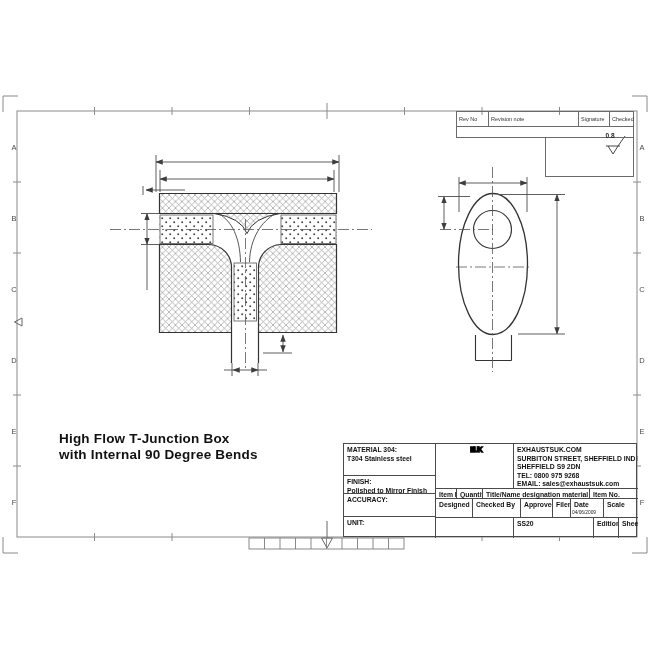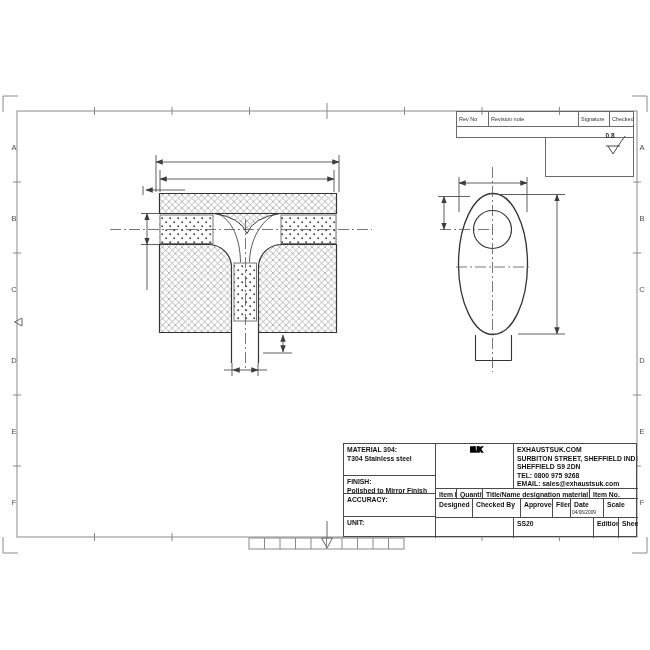--- a/index.html
+++ b/index.html
@@ -186,20 +186,24 @@
     <div class="hrow">
       <span class="cell" style="left:0;width:32px">Rev No</span>
       <span class="cell" style="left:32px;width:90px">Revision note</span>
       <span class="cell" style="left:122px;width:31px">Signature</span>
       <span class="cell" style="left:153px;width:25px;border-right:none">Checked</span>
     </div>
   </div>
   <div class="finishbox"></div>
   <span class="finishval">0.8</span>
 
+  <div class="dtitle">
+    <div>High Flow T-Junction Box</div>
+    <div>with Internal 90 Degree Bends</div>
+  </div>
 
   <div class="tb">
     <div class="c br bb" style="left:0;top:0;width:92px;height:32px">
       <div>MATERIAL 304:</div>
       <div>T304 Stainless steel</div>
     </div>
     <div class="c br bb" style="left:0;top:32px;width:92px;height:18px">
       <div>FINISH:</div>
       <div>Polished to Mirror Finish</div>
     </div>

